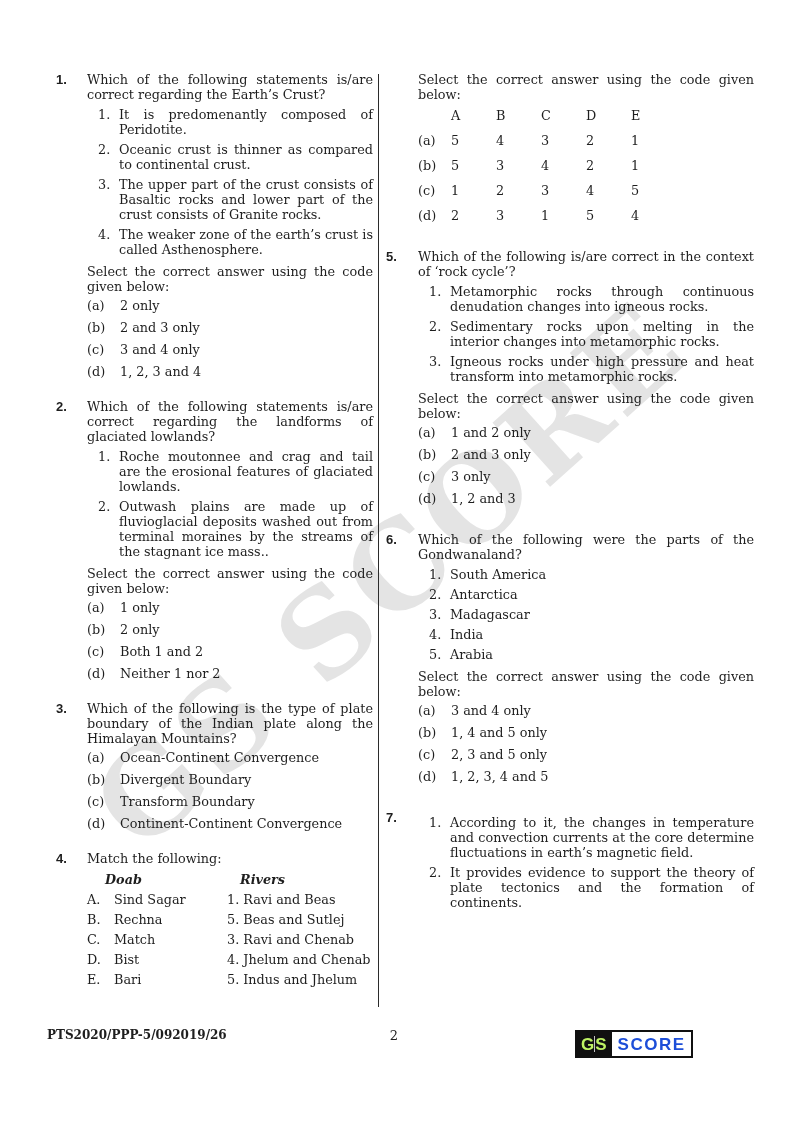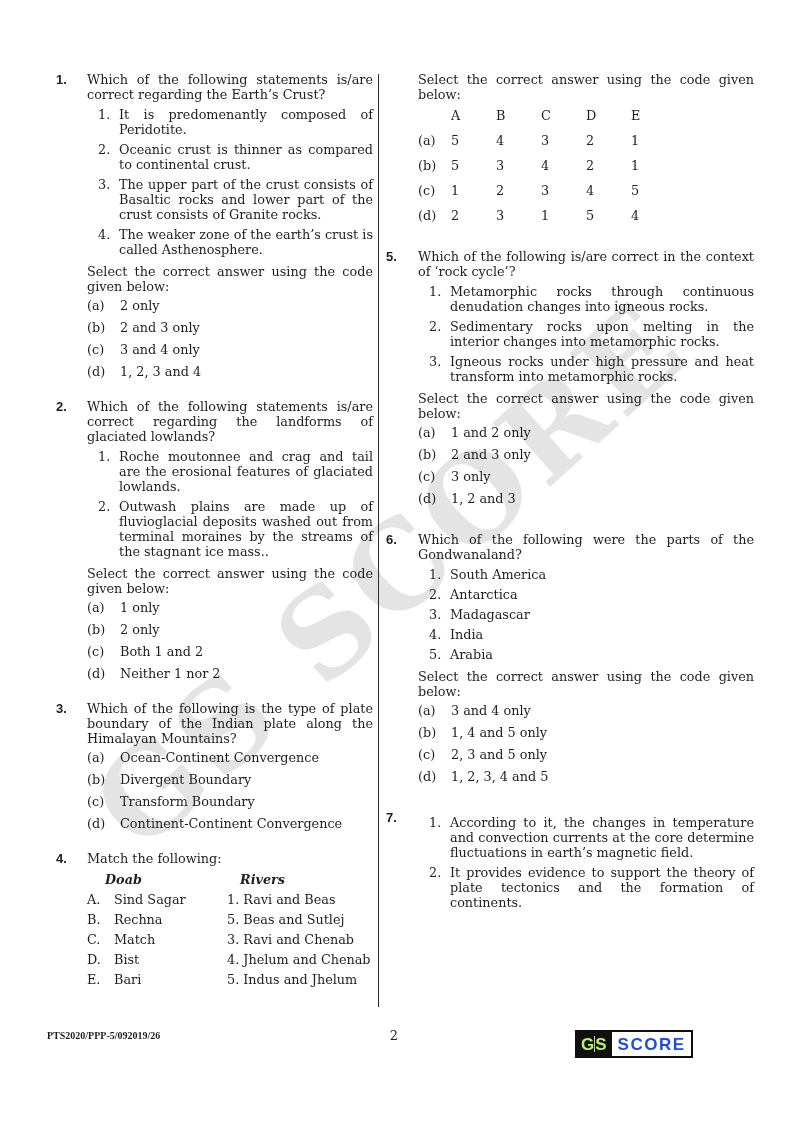--- a/index.html
+++ b/index.html
@@ -54,21 +54,21 @@
   
   .codes { margin-top:0; }
   .code-row { display:flex; margin-top:10px; }
   .code-row.code-head { margin-top:6px; }
   .c-l { flex:0 0 33px; }
   .c-v { flex:0 0 45px; }
 
   
   .footer-code {
     position:absolute; left:47px; top:1028px; z-index:1;
-    font-weight:bold; font-size:10px;font-family:Liberation Serif, serif;
+    font-weight:bold; font-size:12px;
   }
   .page-number { position:absolute; left:374px; top:1028px; width:40px; text-align:center; font-size:13px; z-index:1; }
   .logo {
     position:absolute; left:575px; top:1030px; height:28px; box-sizing:border-box;
     border:2px solid #101010; background:#fff; display:flex; align-items:stretch; z-index:1;
     font-family:"Liberation Sans", sans-serif; font-weight:bold; font-size:17px;
   }
   .logo-gs {
     position:relative; background:#101010; color:#bef264;
     display:flex; align-items:center; padding:0 4px; letter-spacing:1px;

